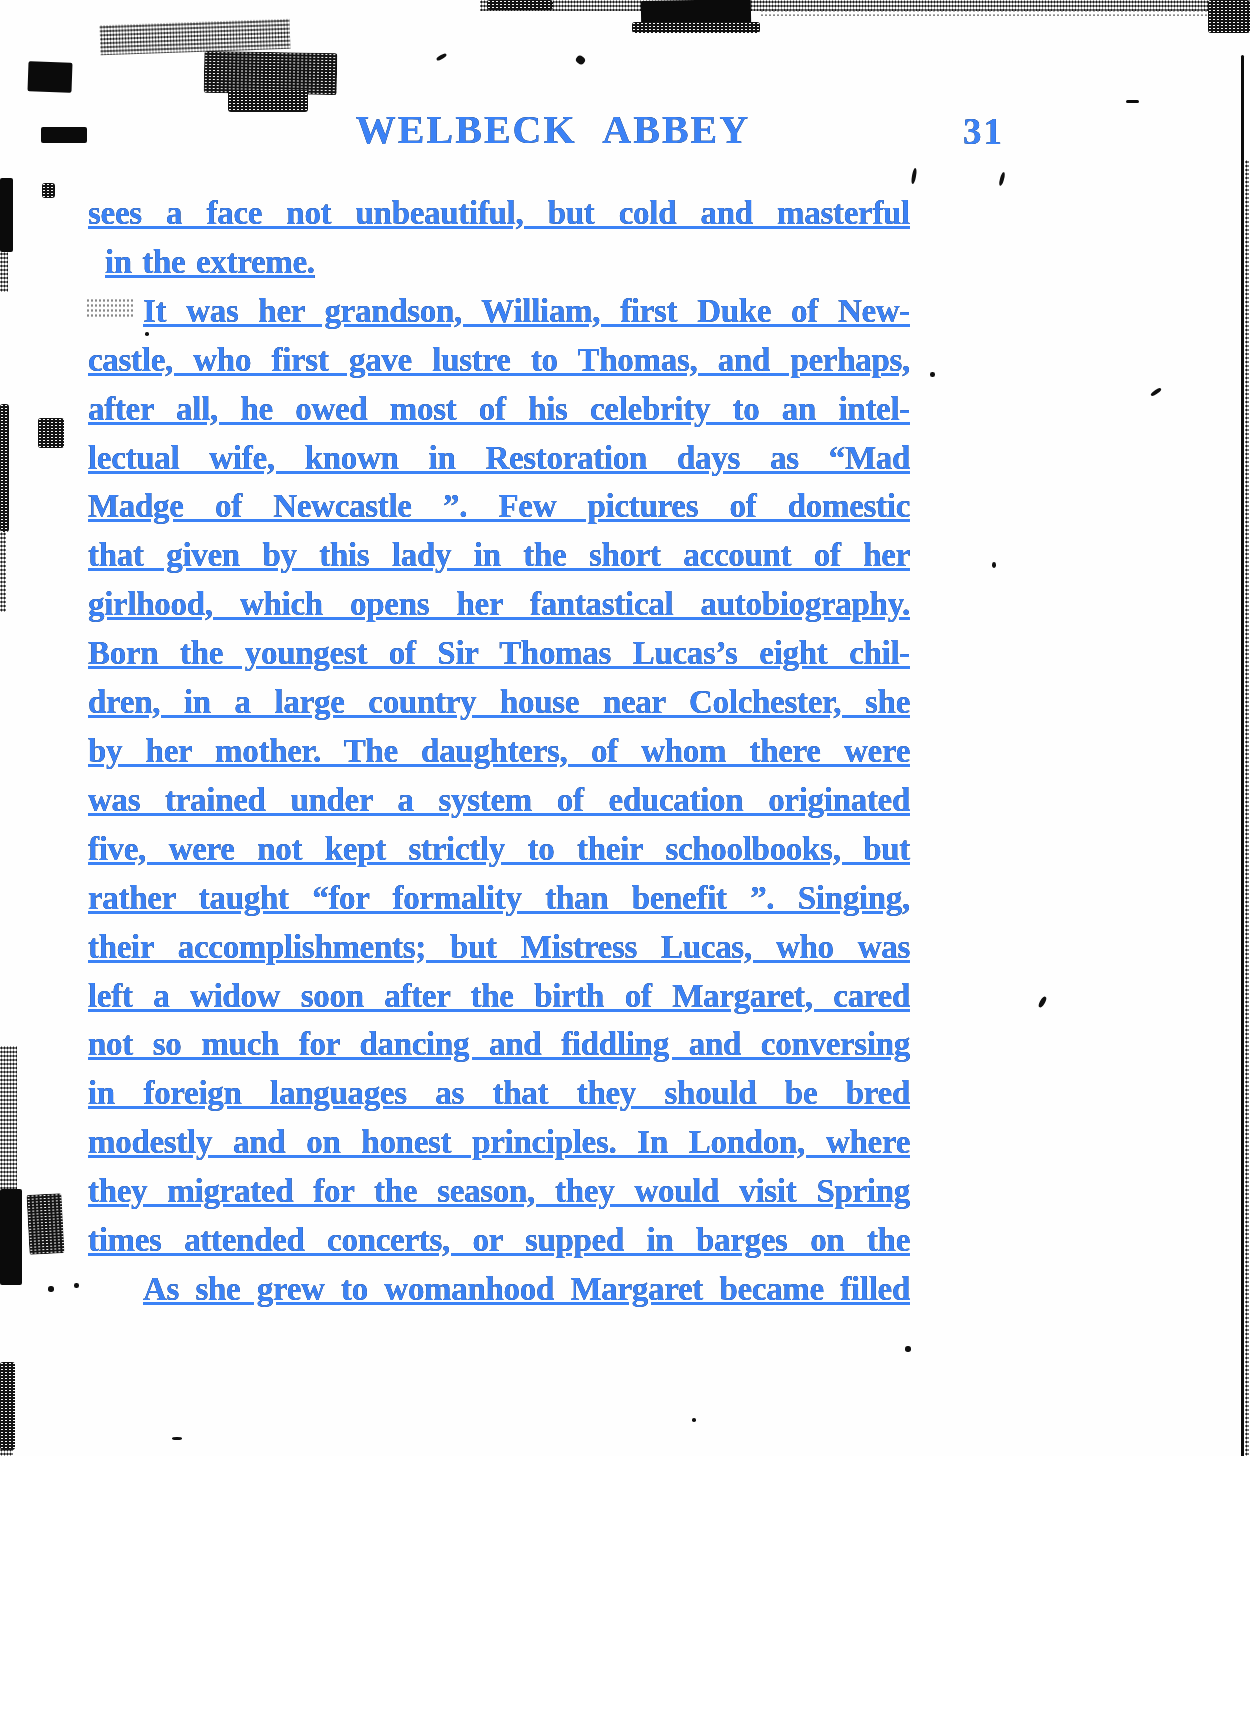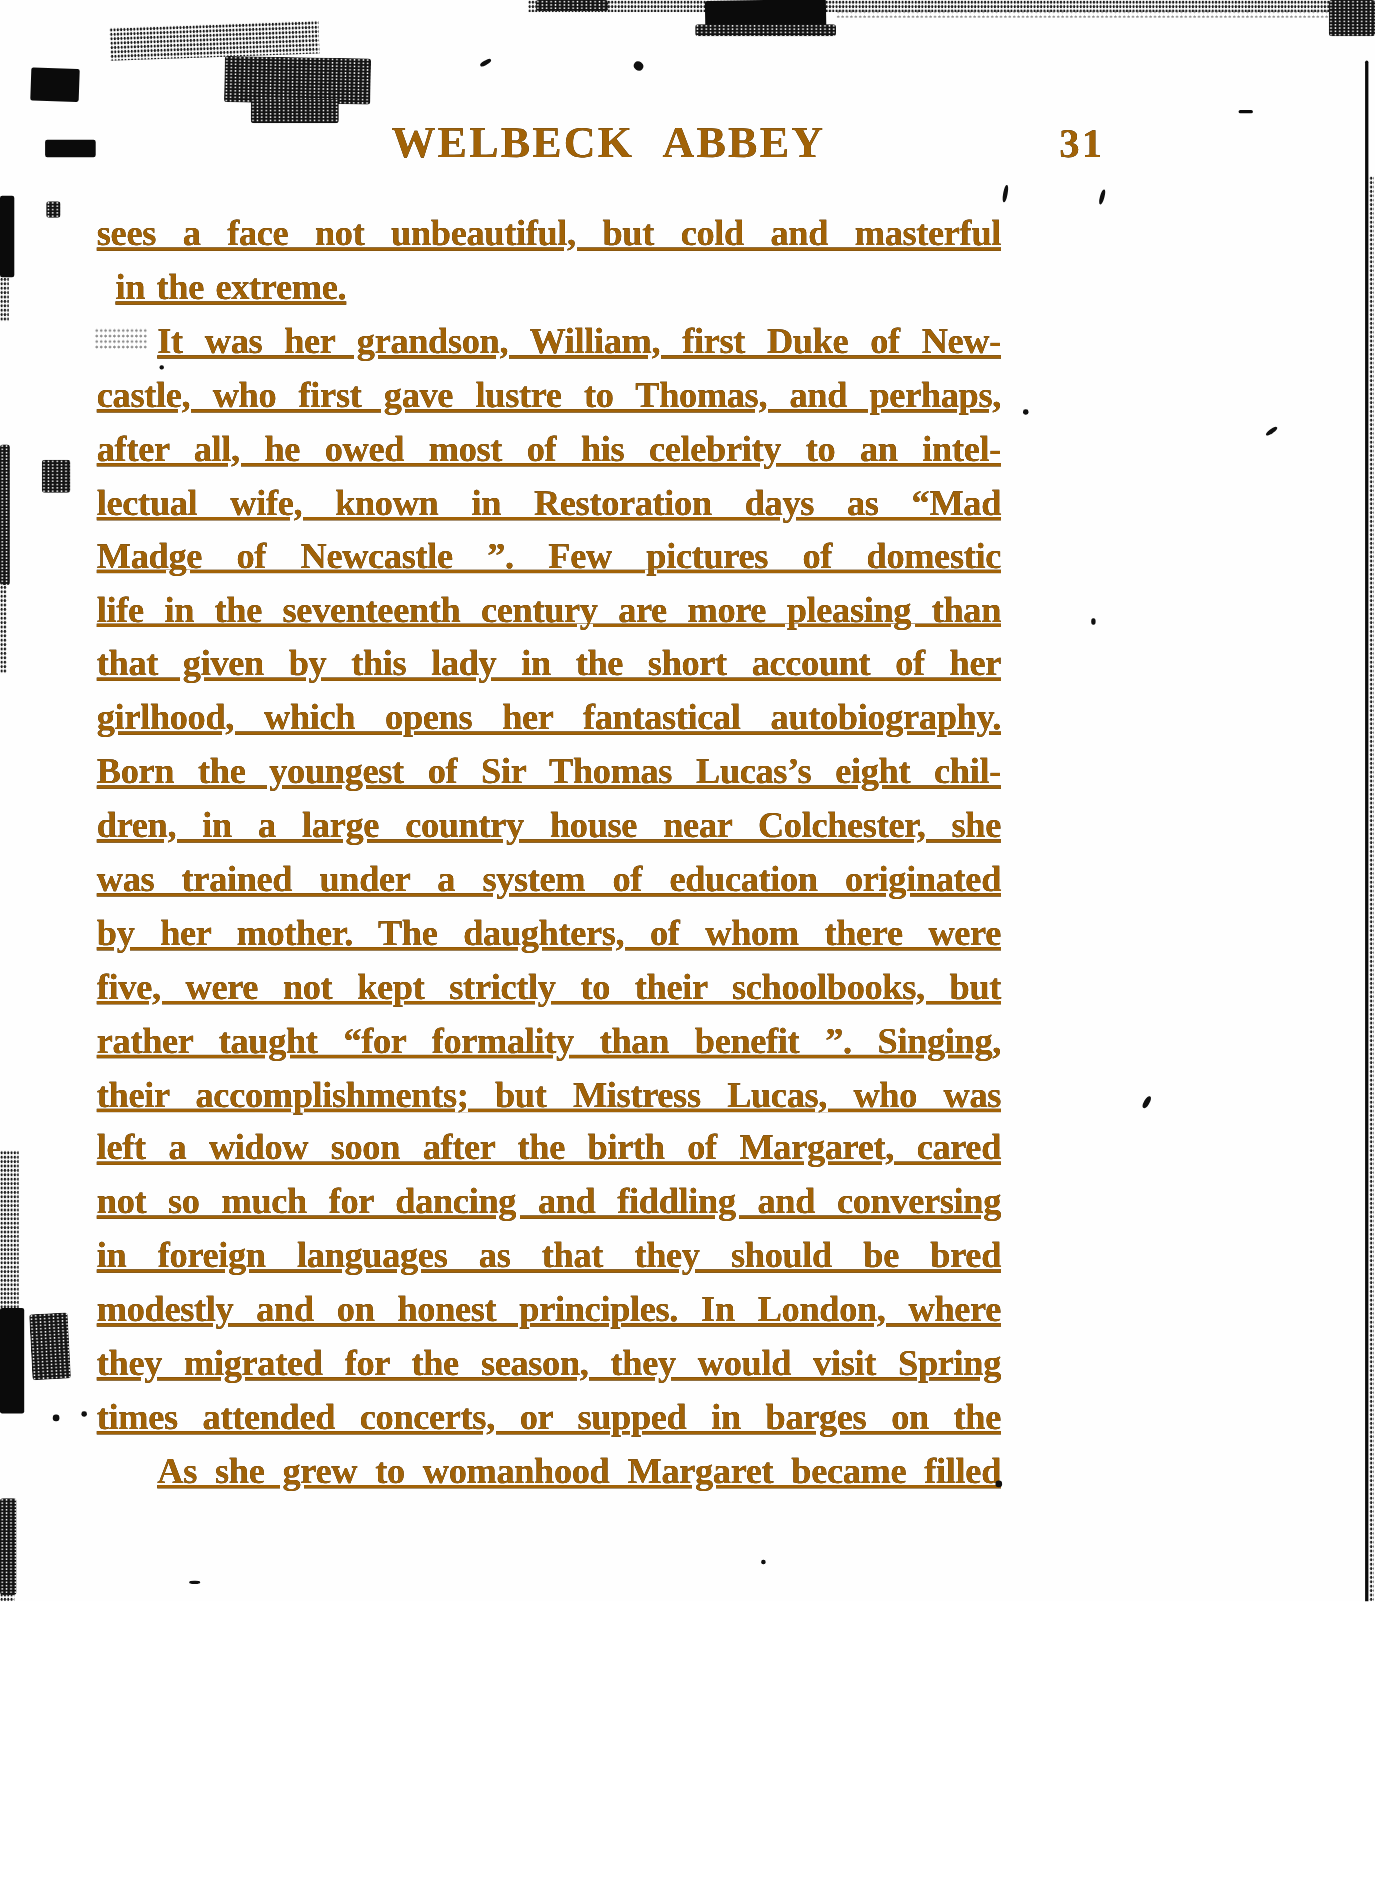--- a/index.html
+++ b/index.html
@@ -2,21 +2,21 @@
 <html><head>
 <meta charset="utf-8">
 <style>
   html,body { margin:0; padding:0; background:#ffffff; }
   .page {
     position:relative;
     width:1250px; height:1456px;
     background:#fefefe;
     overflow:hidden;
     font-family:"Liberation Serif", serif;
-    color:#a16207;
+    color:#3b82f6;
   }
   
   .running-title {
     position:absolute; left:553px; top:106px;
     transform:translateX(-50%);
     font-size:40px; font-weight:bold;
     letter-spacing:2px; word-spacing:16px;
     white-space:nowrap;
     text-shadow:0 0 0.6px #000;
   }
@@ -66,27 +66,26 @@
   </div>
 
   <div class="bodytext" id="body-text">
       <div class="line">sees a face not unbeautiful, but cold and masterful</div>
       <div class="line endline">in the extreme.</div>
       <div class="line indent">It was her grandson, William, first Duke of New-</div>
       <div class="line">castle, who first gave lustre to Thomas, and perhaps,</div>
       <div class="line">after all, he owed most of his celebrity to an intel-</div>
       <div class="line">lectual wife, known in Restoration days as “Mad</div>
       <div class="line">Madge of Newcastle ”.  Few pictures of domestic</div>
-      <div class="line">life in the seventeenth century are more pleasing than</div>
       <div class="line">that given by this lady in the short account of her</div>
       <div class="line">girlhood, which opens her fantastical autobiography.</div>
       <div class="line">Born the youngest of Sir Thomas Lucas’s eight chil-</div>
       <div class="line">dren, in a large country house near Colchester, she</div>
+      <div class="line">by her mother.  The daughters, of whom there were</div>
       <div class="line">was trained under a system of education originated</div>
-      <div class="line">by her mother.  The daughters, of whom there were</div>
       <div class="line">five, were not kept strictly to their schoolbooks, but</div>
       <div class="line">rather taught “for formality than benefit ”.  Singing,</div>
       <div class="line">their accomplishments; but Mistress Lucas, who was</div>
       <div class="line">left a widow soon after the birth of Margaret, cared</div>
       <div class="line">not so much for dancing and fiddling and conversing</div>
       <div class="line">in foreign languages as that they should be bred</div>
       <div class="line">modestly and on honest principles.  In London, where</div>
       <div class="line">they migrated for the season, they would visit Spring</div>
       <div class="line">times attended concerts, or supped in barges on the</div>
       <div class="line indent">As she grew to womanhood Margaret became filled</div>

